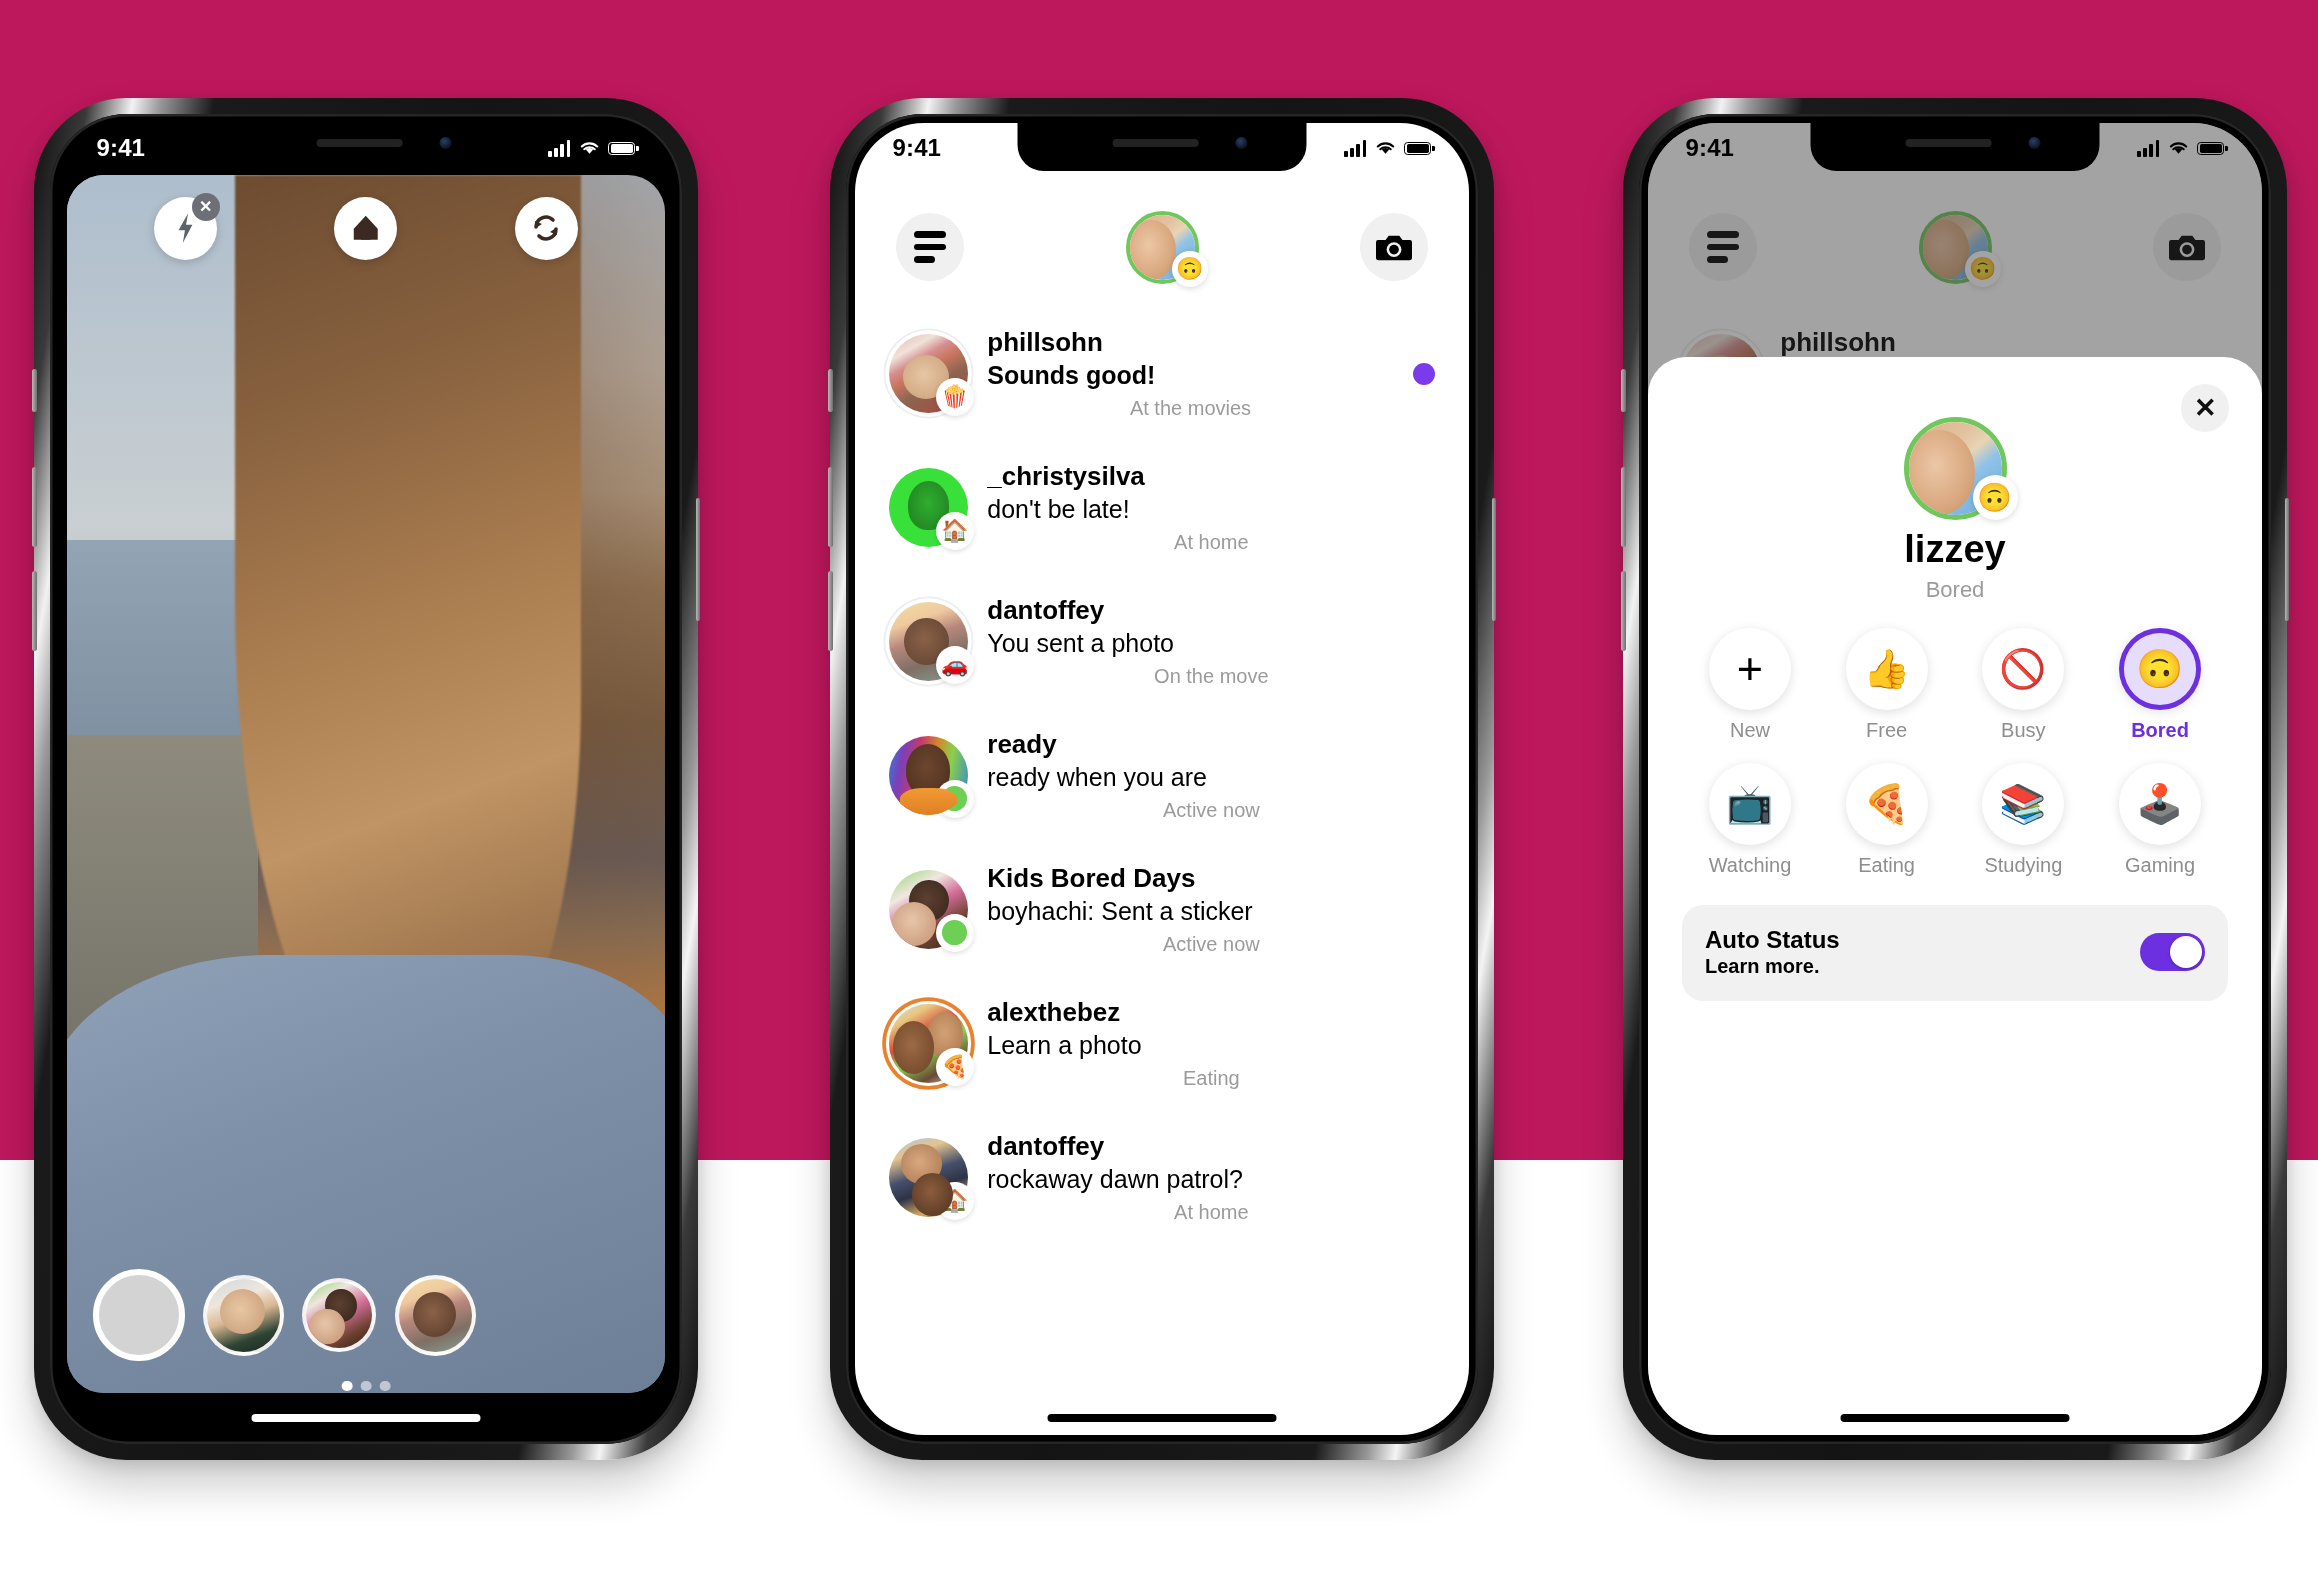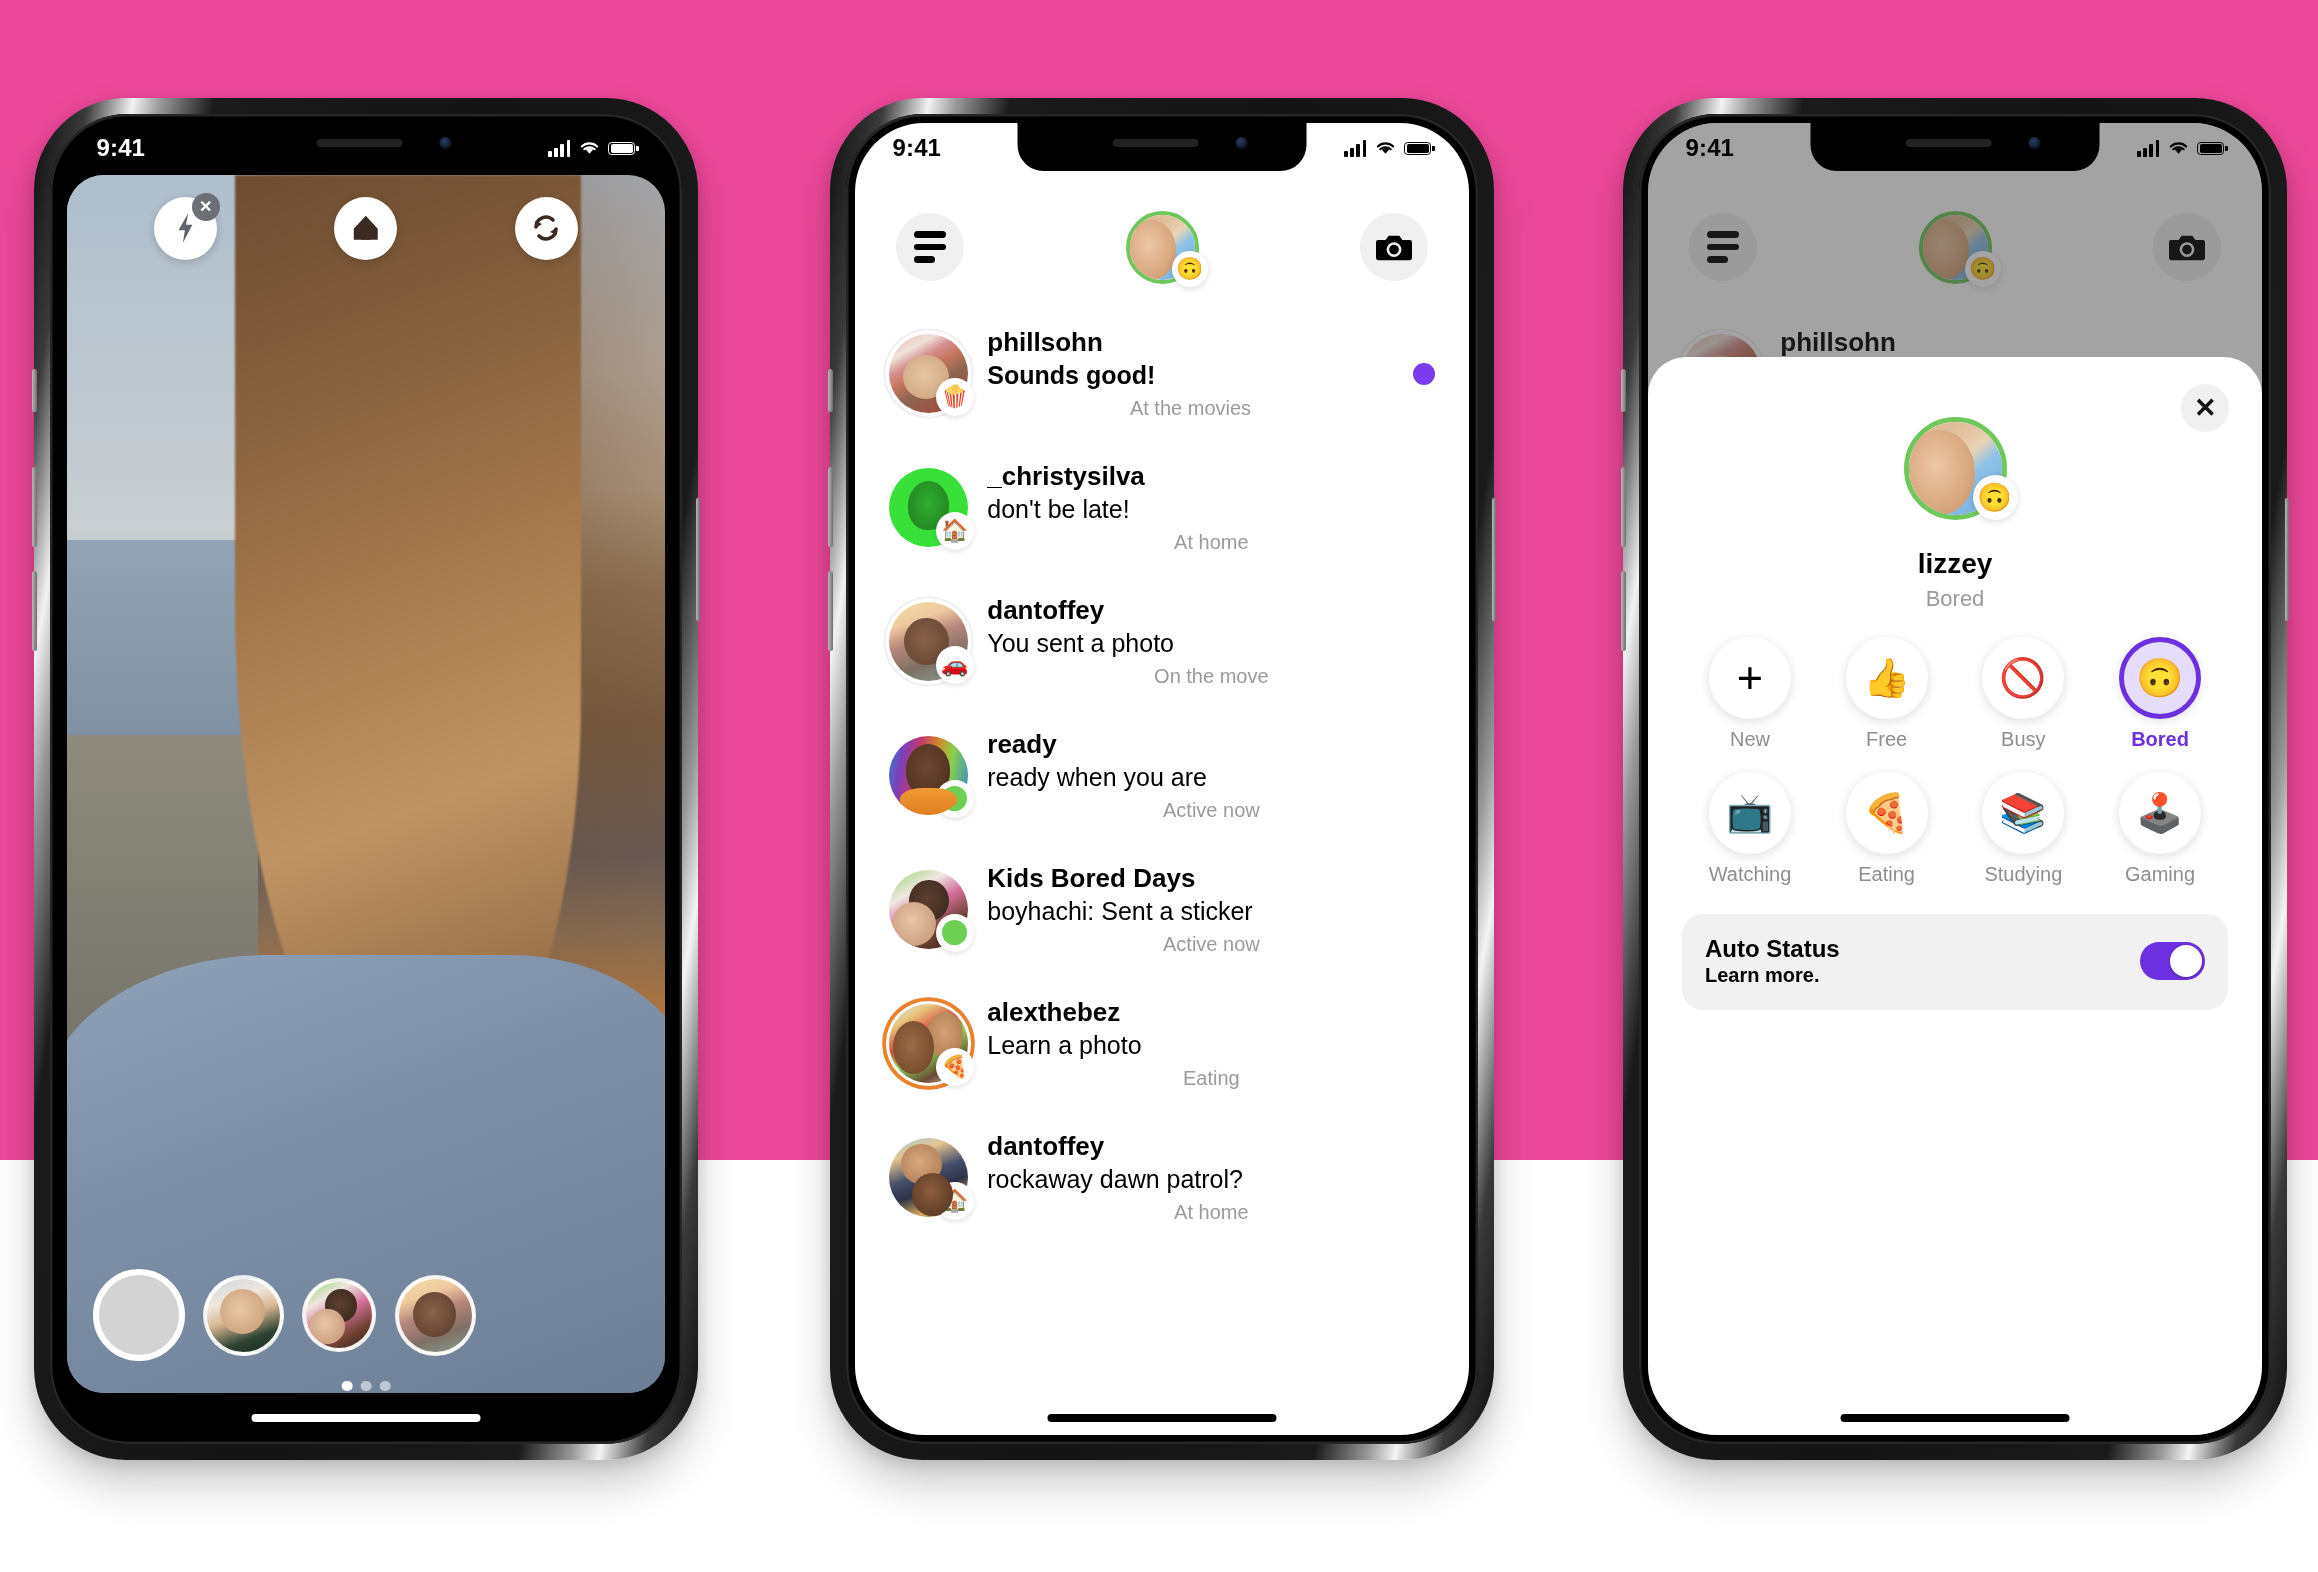--- a/index.html
+++ b/index.html
@@ -2,21 +2,21 @@
 <html style="font-size:9.8px"><head>
 <meta charset="utf-8">
 <style>
   * { box-sizing: border-box; margin: 0; padding: 0; }
   html, body {
     width: 2319px; height: 1572px;
     background: #ffffff;
     font-family: "Liberation Sans", sans-serif;
     overflow: hidden;
   }
-  .stage { position: relative; width: 2319px; height: 1160px; background:#ec4899; }
+  .stage { position: relative; width: 2319px; height: 1160px; background:#be185d; }
 
   
   .phone {
     position: absolute;
     width: 664px; height: 1362px;
     border-radius: 92px;
     background: linear-gradient(100deg,#0b0b0b 0%,#3a3a3a 6%,#f2f2f2 11%,#9a9a9a 14%,#1a1a1a 20%,
                 #141414 50%, #1a1a1a 80%, #9a9a9a 86%, #f4f4f4 89%, #3a3a3a 94%, #0b0b0b 100%);
     padding: 16px;
     box-shadow: 0 24.6px 43px rgba(0,0,0,.20), 0 4.9px 14.8px rgba(0,0,0,.12);
@@ -278,21 +278,21 @@
   .sheet-me .av-big .pic{
     position:absolute; inset:0; border-radius:50%; overflow:hidden;
     background: linear-gradient(140deg,#d9b48c 0%,#e3c2a0 34%,#e8d4b4 48%,#8fc2e8 62%,#6fa9d8 100%);
   }
   .sheet-me .av-big .pic::after{
     content:""; position:absolute; left:-5%; top:8%; width:76%; height:92%;
     background: radial-gradient(ellipse at 45% 42%, #ecc7a6 0%, #d9a87f 60%, #c08f68 100%);
     border-radius:50%;
   }
   .sheet-me .av-big .emoji-badge{ right:-16px; bottom:-4.9px; width:45px; height:45px; font-size:28px; }
-  .sheet-me .uname{ font-size:28px; font-weight:700; margin-top:28px; color:#000; }
+  .sheet-me .uname{ font-size:38px; font-weight:700; margin-top:8px; color:#000; }
   .sheet-me .ustatus{ font-size:22px; color:#9b9b9b; margin-top:6.1px; }
 
   .status-grid{
     margin-top:24.6px;
     display:grid; grid-template-columns: repeat(4, 1fr);
     row-gap: 21px;
   }
   .status-cell{ text-align:center; }
   .status-circle{
     width:82px; height:82px; border-radius:50%; margin:0 auto;

